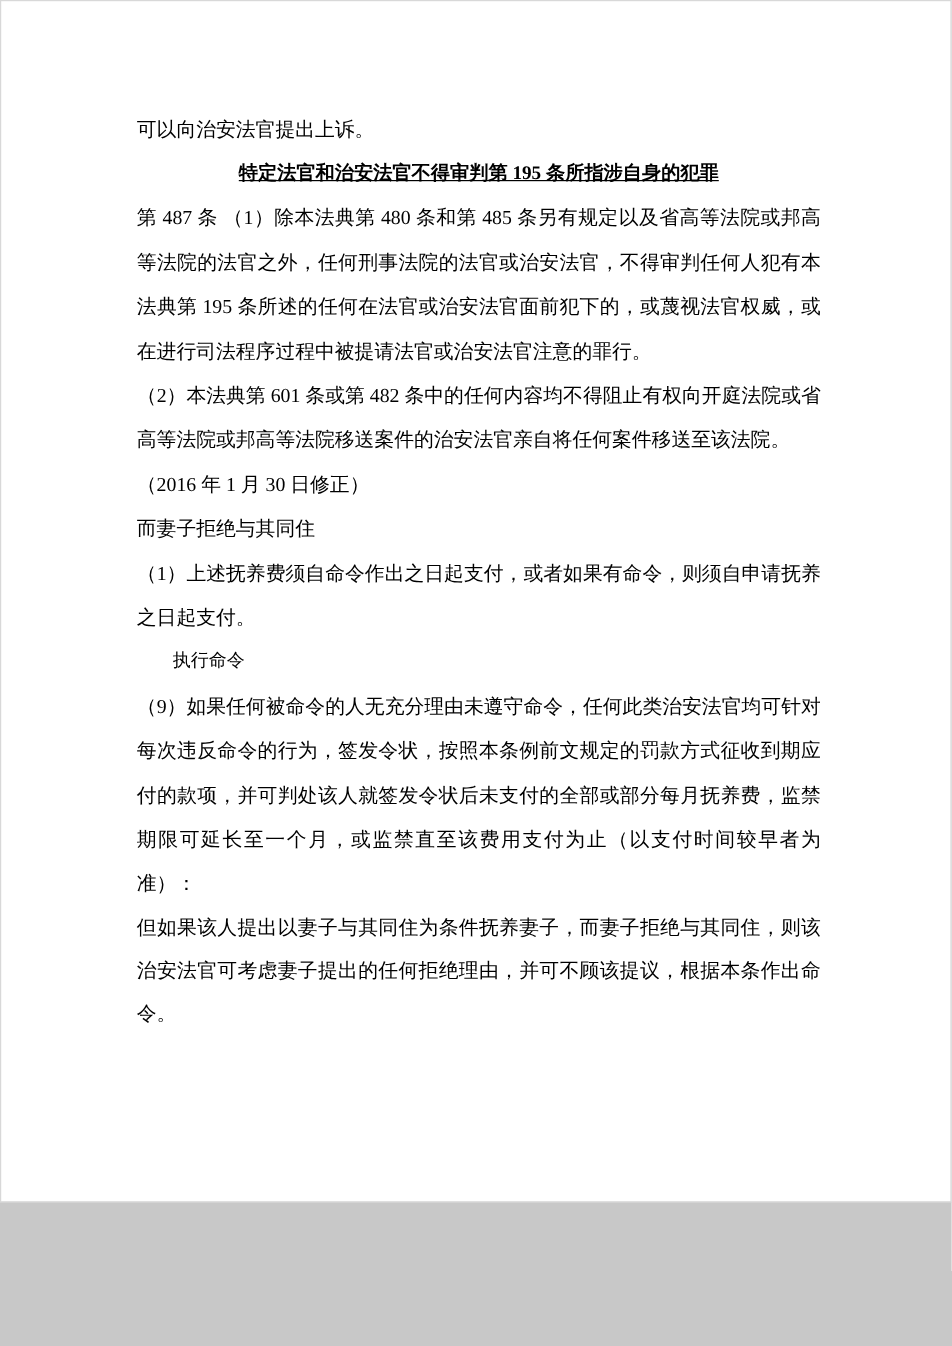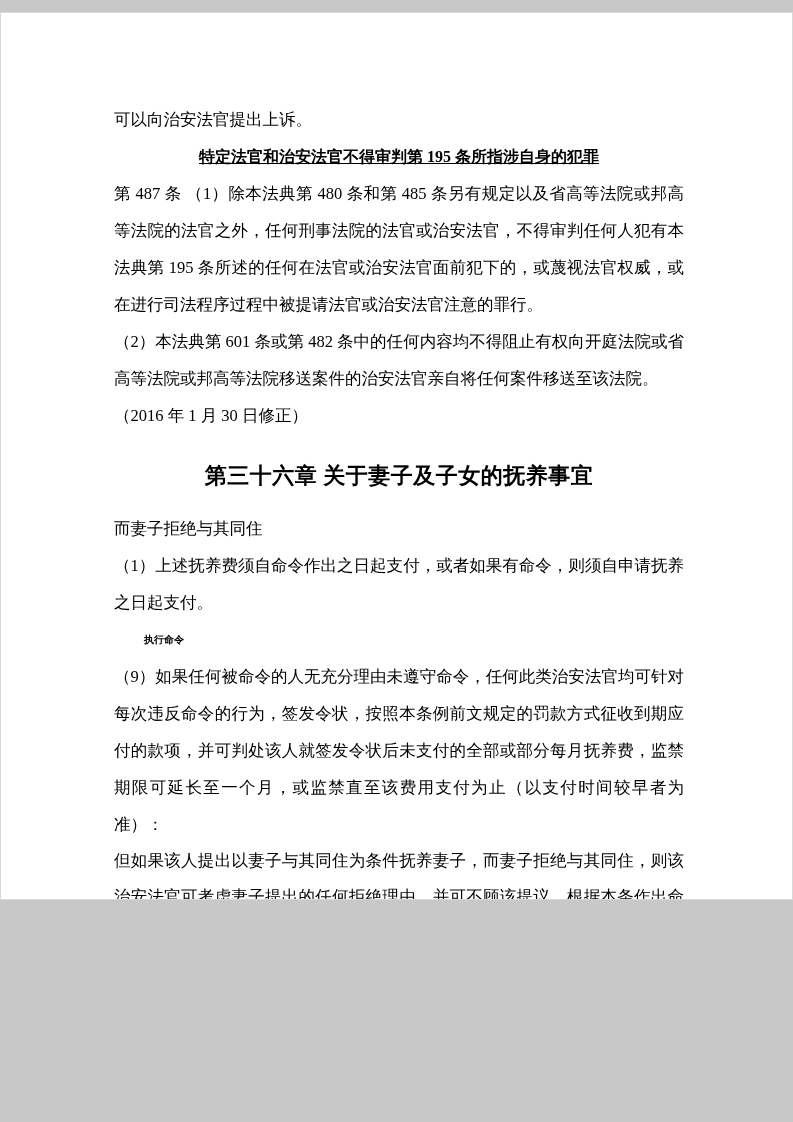--- a/index.html
+++ b/index.html
@@ -2,23 +2,23 @@
 <html><head>
 <meta charset="utf-8">
 <style>
   html, body {
     margin: 0;
     padding: 0;
     background: #c8c8c8;
   }
   .page {
     width: 793px;
-    height: 888px;
+    height: 1002px;
     background: #ffffff;
-    margin: 12px auto;
+    margin: 0 auto;
     position: relative;
     box-sizing: border-box;
     border: 1px solid #d8d8d8;
     overflow: hidden;
   }
   .content {
     position: absolute;
     left: 113px;
     top: 88px;
     width: 570px;
@@ -48,22 +48,22 @@
     line-height: 56px;
     margin-top: 14px;
     margin-bottom: 6px;
     letter-spacing: 0.5px;
   }
   .sub-head {
     font-size: 16.5px;
     line-height: 37px;
   }
   .small-bold-indent {
-    font-weight: bold;
-    font-size: 10px;
+    font-weight: normal;
+    font-size: 15px;
     line-height: 37px;
     padding-left: 30px;
   }
   .tight {
     line-height: 36px;
   }
   .page-number {
     position: absolute;
     left: 0;
     right: 0;
@@ -84,21 +84,20 @@
     <p class="body">可以向治安法官提出上诉。</p>
 
     <p class="center-bold">特定法官和治安法官不得审判第 195 条所指涉自身的犯罪</p>
 
     <p class="body">第 487 条 （1）除本法典第 480 条和第 485 条另有规定以及省高等法院或邦高等法院的法官之外，任何刑事法院的法官或治安法官，不得审判任何人犯有本法典第 195 条所述的任何在法官或治安法官面前犯下的，或蔑视法官权威，或在进行司法程序过程中被提请法官或治安法官注意的罪行。</p>
 
     <p class="body">（2）本法典第 601 条或第 482 条中的任何内容均不得阻止有权向开庭法院或省高等法院或邦高等法院移送案件的治安法官亲自将任何案件移送至该法院。</p>
 
     <p class="body">（2016 年 1 月 30 日修正）</p>
 
-    <p class="chapter-title">第三十六章 关于妻子及子女的抚养事宜</p>
 
     <p class="sub-head">而妻子拒绝与其同住</p>
 
 
     <p class="body">（1）上述抚养费须自命令作出之日起支付，或者如果有命令，则须自申请抚养之日起支付。</p>
 
     <p class="small-bold-indent">执行命令</p>
 
     <p class="body">（9）如果任何被命令的人无充分理由未遵守命令，任何此类治安法官均可针对每次违反命令的行为，签发令状，按照本条例前文规定的罚款方式征收到期应付的款项，并可判处该人就签发令状后未支付的全部或部分每月抚养费，监禁期限可延长至一个月，或监禁直至该费用支付为止（以支付时间较早者为准）：</p>
 

